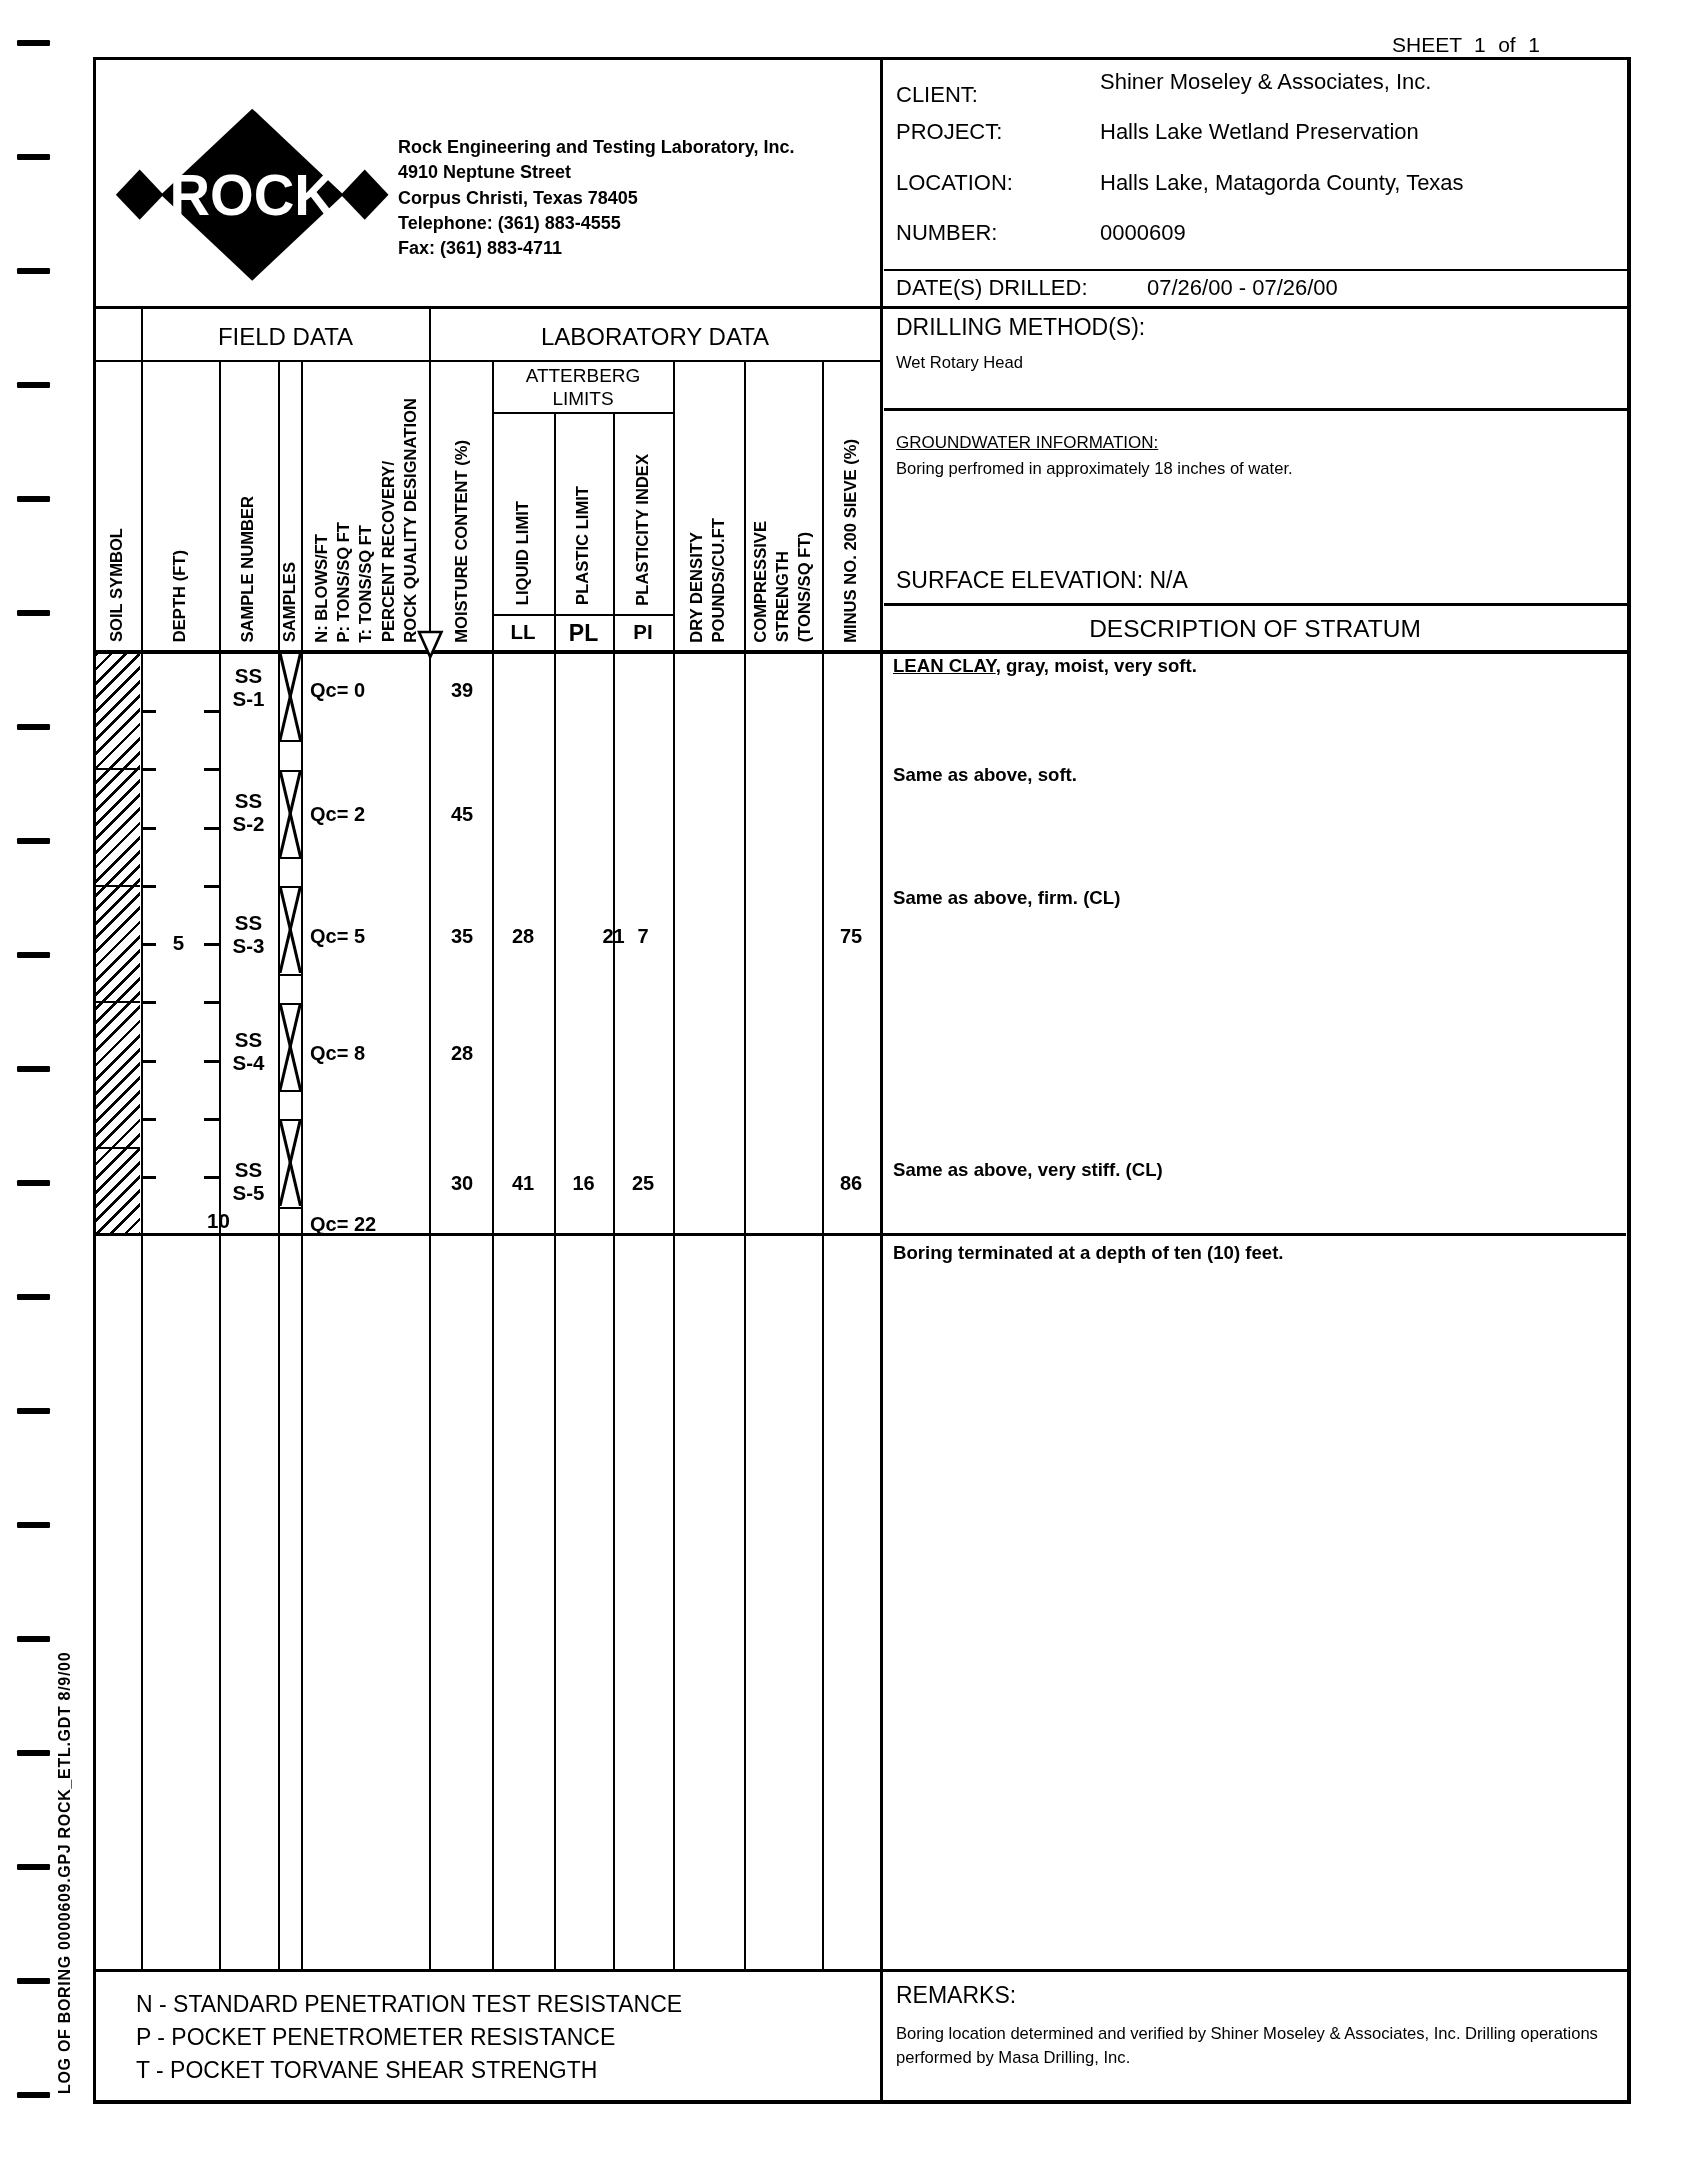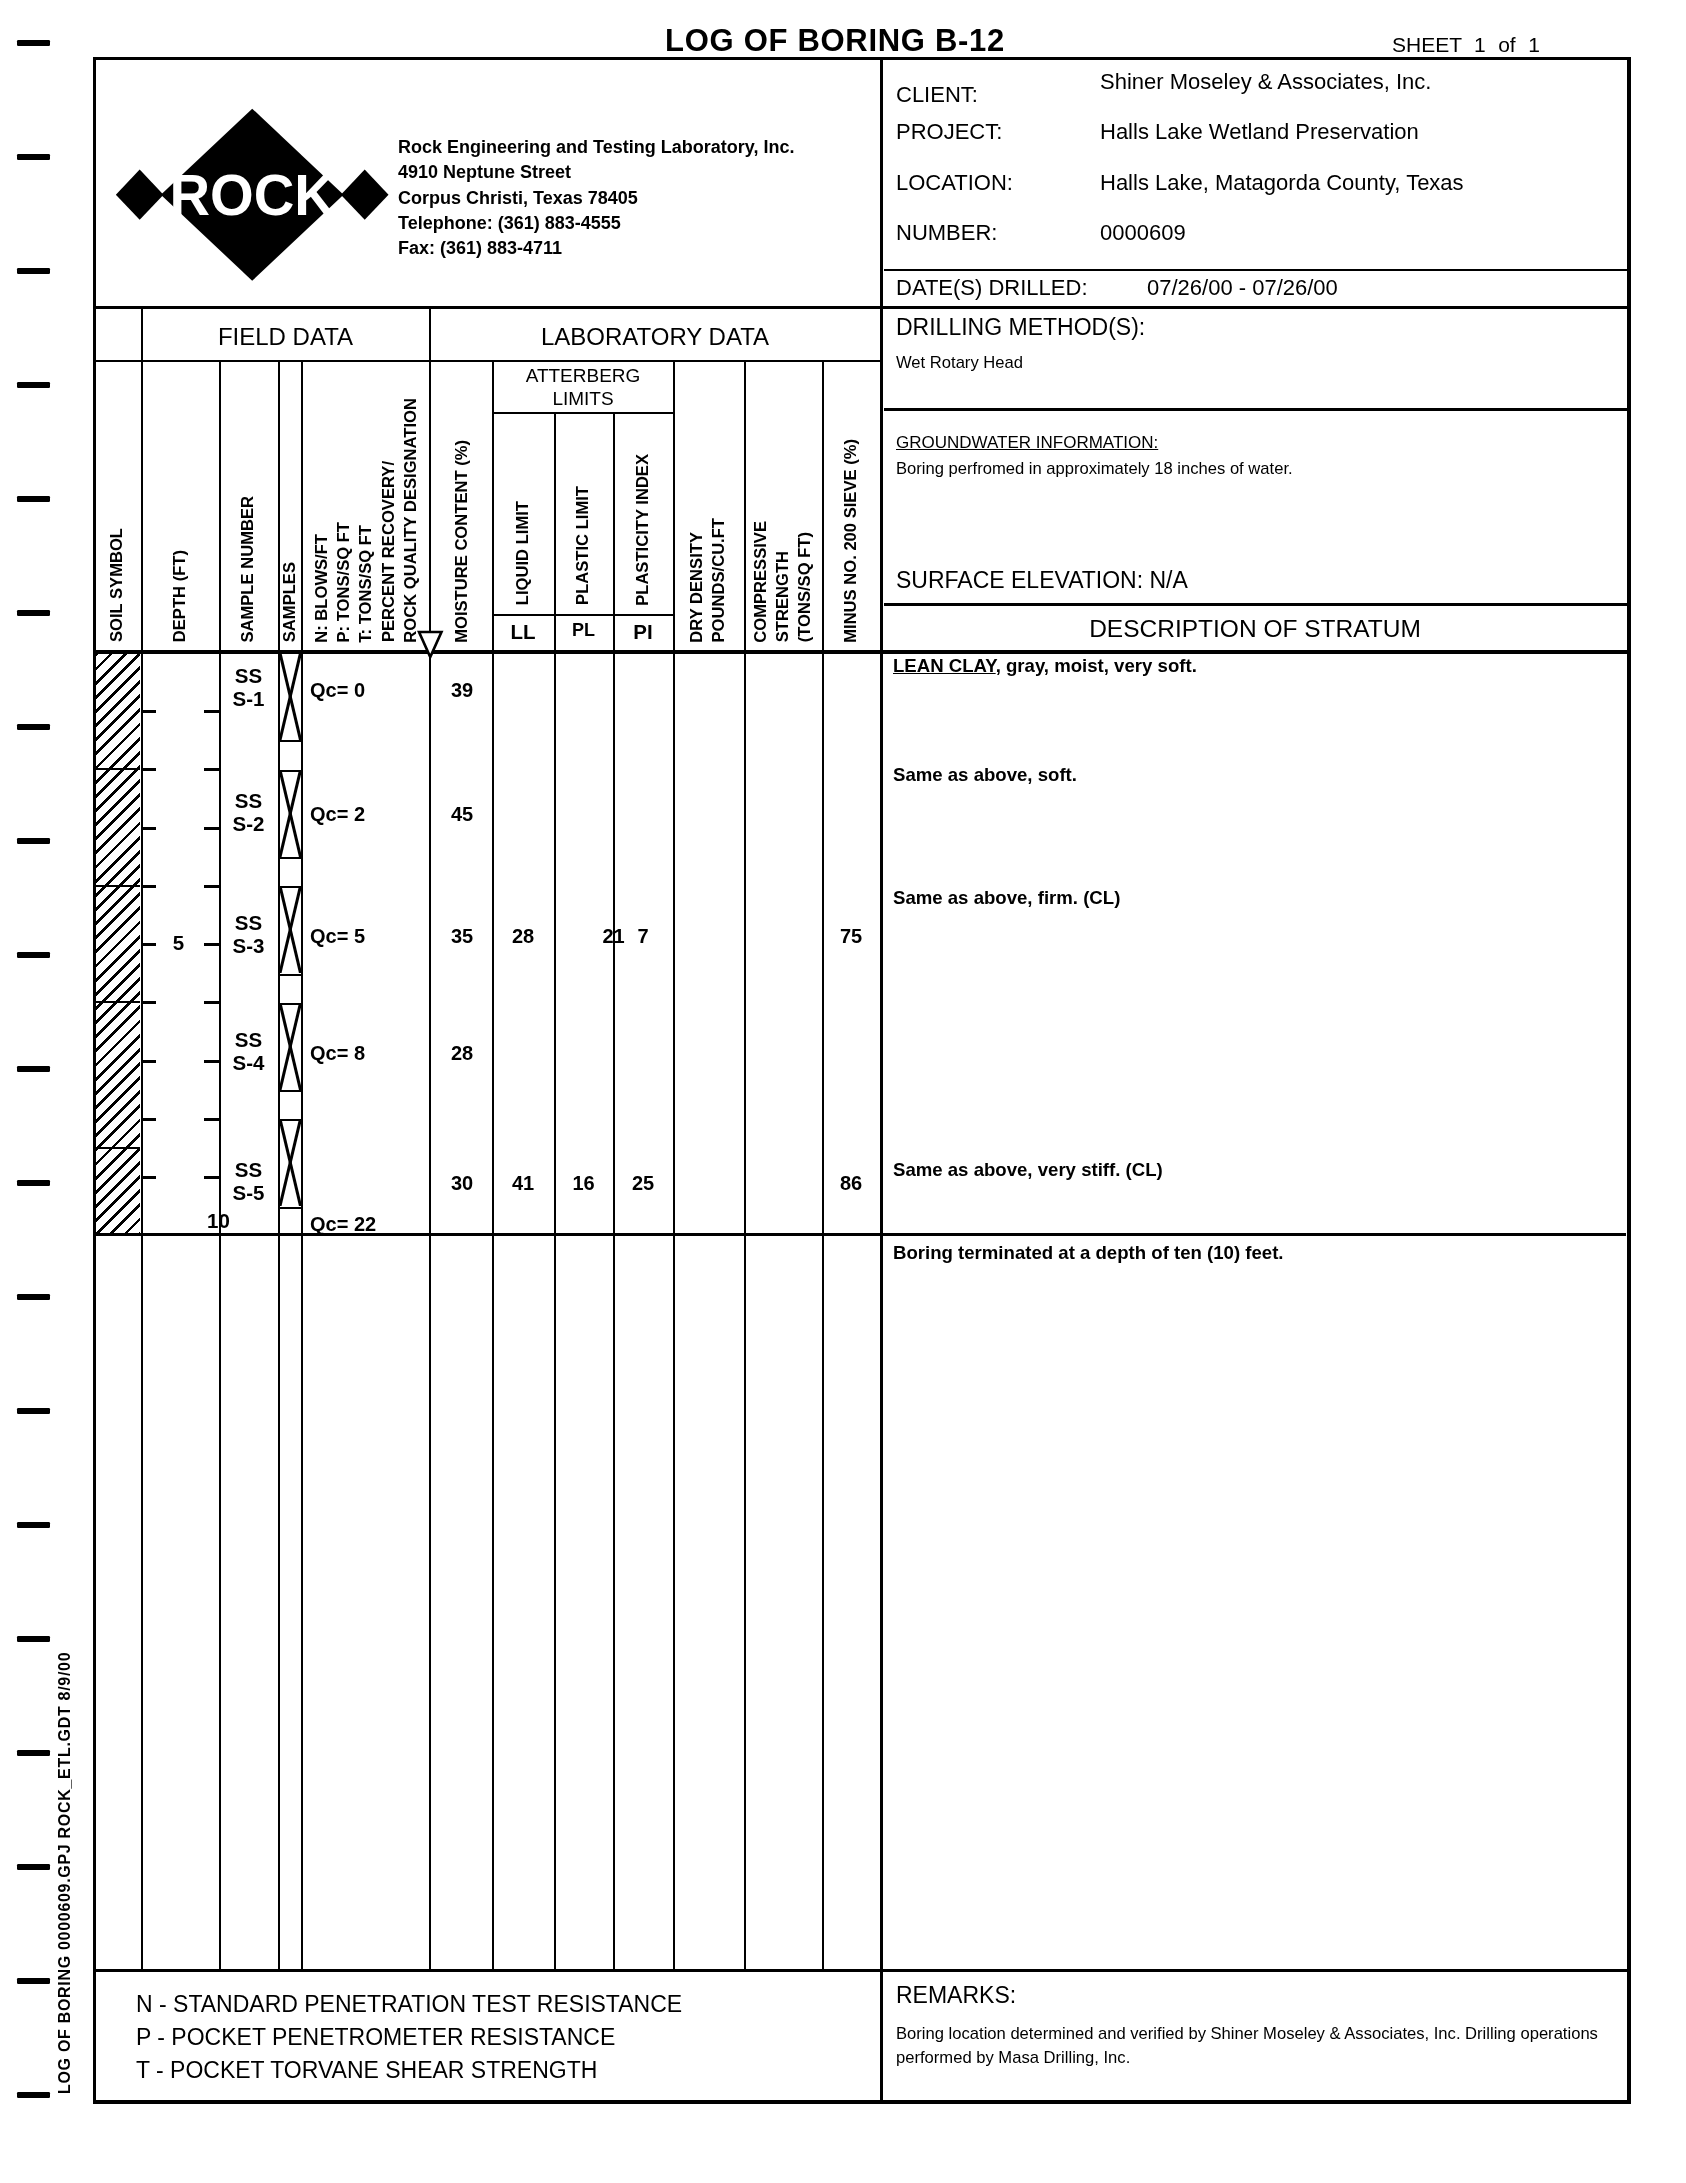--- a/index.html
+++ b/index.html
@@ -39,21 +39,20 @@
   }
   .wtri{position:absolute; z-index:6;}
 </style>
 </head>
 <body>
 
 <div class="page">
 
   <div class="sidetext">LOG OF BORING 0000609.GPJ ROCK_ETL.GDT 8/9/00</div>
 
-  <div class="txt b" style="left:424px; top:22.5px; width:822px; text-align:center; font-size:31px; letter-spacing:0.7px;">LOG OF BORING B-12</div>
   <div class="txt" style="left:1392px; top:33px; font-size:21px; word-spacing:6.6px;">SHEET 1 of 1</div>
 
   <svg class="wtri" style="left:113px; top:106px;" width="285" height="182" viewBox="0 0 430 275">
     <polygon points="40,96 76,134 40,172 4,134" fill="#000"></polygon>
     <polygon points="380,96 416,134 380,172 344,134" fill="#000"></polygon>
     <polygon points="210,4 348,134 210,264 72,134" fill="#000"></polygon>
     <text x="210" y="164" text-anchor="middle" fill="#fff" font-family="Liberation Sans, sans-serif" font-size="88" font-weight="bold" textLength="250" lengthAdjust="spacingAndGlyphs">ROCK</text>
   </svg>
 
   <div class="txt b" style="left:398px; top:137px; font-size:18px;">Rock Engineering and Testing Laboratory, Inc.</div>
@@ -124,21 +123,21 @@
   <div class="vcell" style="left:744px; width:78px;">
     <span class="vtext">COMPRESSIVE</span>
     <span class="vtext">STRENGTH</span>
     <span class="vtext">(TONS/SQ FT)</span>
   </div>
   <div class="vcell" style="left:822px; width:58px;">
     <span class="vtext">MINUS NO. 200 SIEVE (%)</span>
   </div>
 
   <div class="txt b" style="left:492px; top:620px; width:62px; text-align:center; font-size:20.5px;">LL</div>
-  <div class="txt b" style="left:554px; top:620px; width:59px; text-align:center; font-size:18px;">PL</div>
+  <div class="txt b" style="left:554px; top:620px; width:59px; text-align:center; font-size:23px;">PL</div>
   <div class="txt b" style="left:613px; top:620px; width:60px; text-align:center; font-size:20.5px;">PI</div>
 
   <svg class="wtri" style="left:417px; top:630px;" width="26.5" height="29" viewBox="0 0 40 44">
     <polygon points="3,3 37,3 20,41" fill="#ffffff" stroke="#000" stroke-width="4"></polygon>
   </svg>
 
   <div class="hatch"></div>
 
   <div class="txt b" style="left:142px; top:931px; width:73px; text-align:center; font-size:20.5px;">5</div>
   <div class="txt b" style="left:142px; top:1209px; width:73px; text-align:center; font-size:20.5px;padding-left:40px;">10</div>

